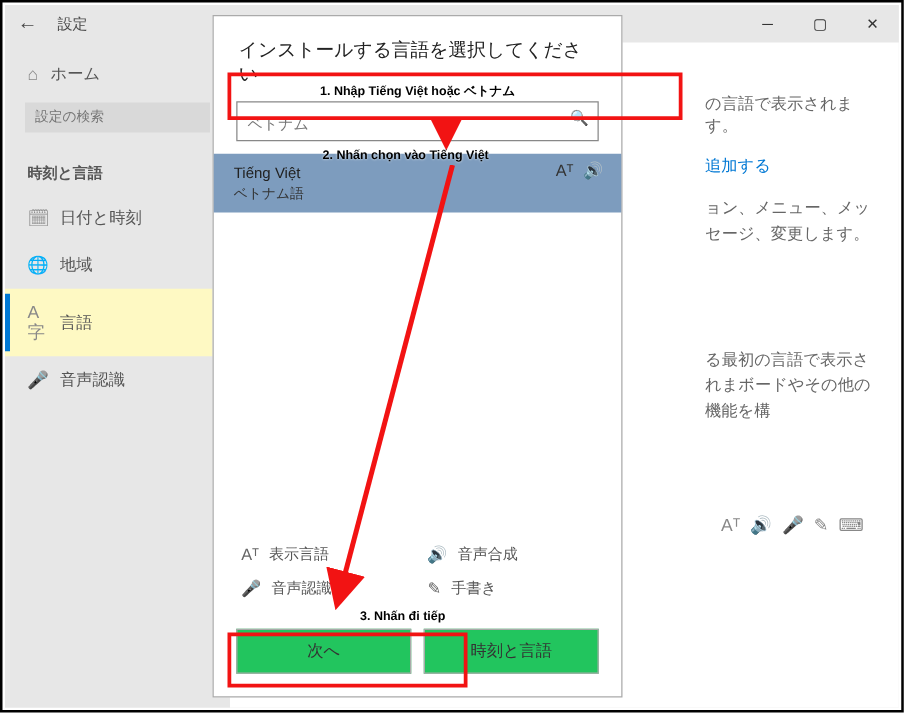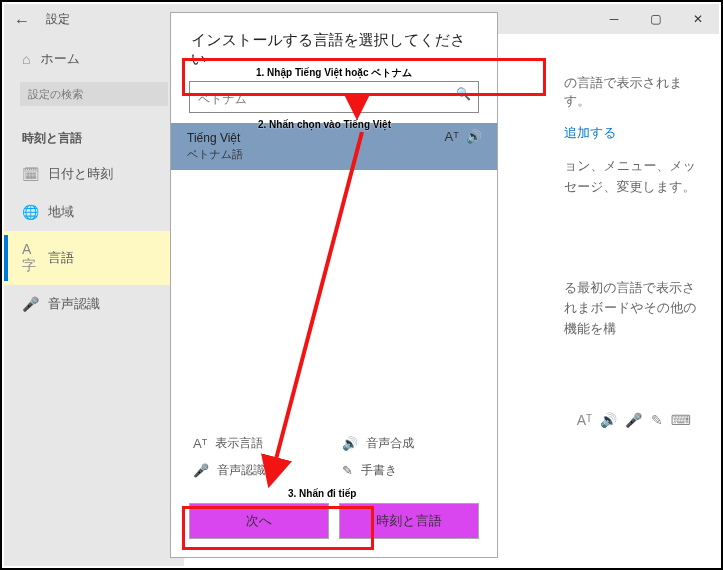--- a/index.html
+++ b/index.html
@@ -34,21 +34,21 @@
   .dlg-search-icon { position: absolute; right: 8px; top: 6px; color: #888; font-size: 12px; }
   .lang-item { background: #7d9cbe; padding: 8px 16px; display: flex; flex-direction: column; gap: 2px; margin: 0 0 0 0; position: relative; }
   .lang-native { font-size: 12px; color: #222; }
   .lang-local { font-size: 11px; color: #333; }
   .lang-icons { position: absolute; right: 14px; top: 6px; display: flex; gap: 8px; font-size: 13px; color: #333; }
   .dlg-middle { flex: 1; }
   .dlg-caps { display: grid; grid-template-columns: 1fr 1fr; gap: 10px 16px; padding: 10px 22px 10px; font-size: 12px; color: #555; }
   .cap { display: flex; align-items: center; gap: 8px; }
   .cap-icon { font-size: 13px; color: #666; }
   .dlg-btns { display: flex; gap: 10px; padding: 14px 18px 18px; }
-  .dlg-btn { flex: 1; background: #d946ef; border: 1px solid #aaa; padding: 8px 0; font-size: 13px; color: #333; cursor: pointer; text-align: center; }
+  .dlg-btn { flex: 1; background: #22c55e; border: 1px solid #aaa; padding: 8px 0; font-size: 13px; color: #333; cursor: pointer; text-align: center; }
 
   
   .anno-box { position: absolute; border: 3px solid #f21313; pointer-events: none; z-index: 60; }
   .anno-search { left: 180px; top: 56px; width: 364px; height: 38px; }
   .anno-next { left: 180px; top: 504px; width: 192px; height: 44px; }
   .anno-label { position: absolute; font-size: 10px; font-weight: bold; color: #000; z-index: 70; text-shadow: 0 0 2px #fff; }
   .label1 { left: 254px; top: 64px; }
   .label2 { left: 256px; top: 117px; }
   .label3 { left: 286px; top: 486px; }
   svg.arrow { position: absolute; z-index: 65; pointer-events: none; }

